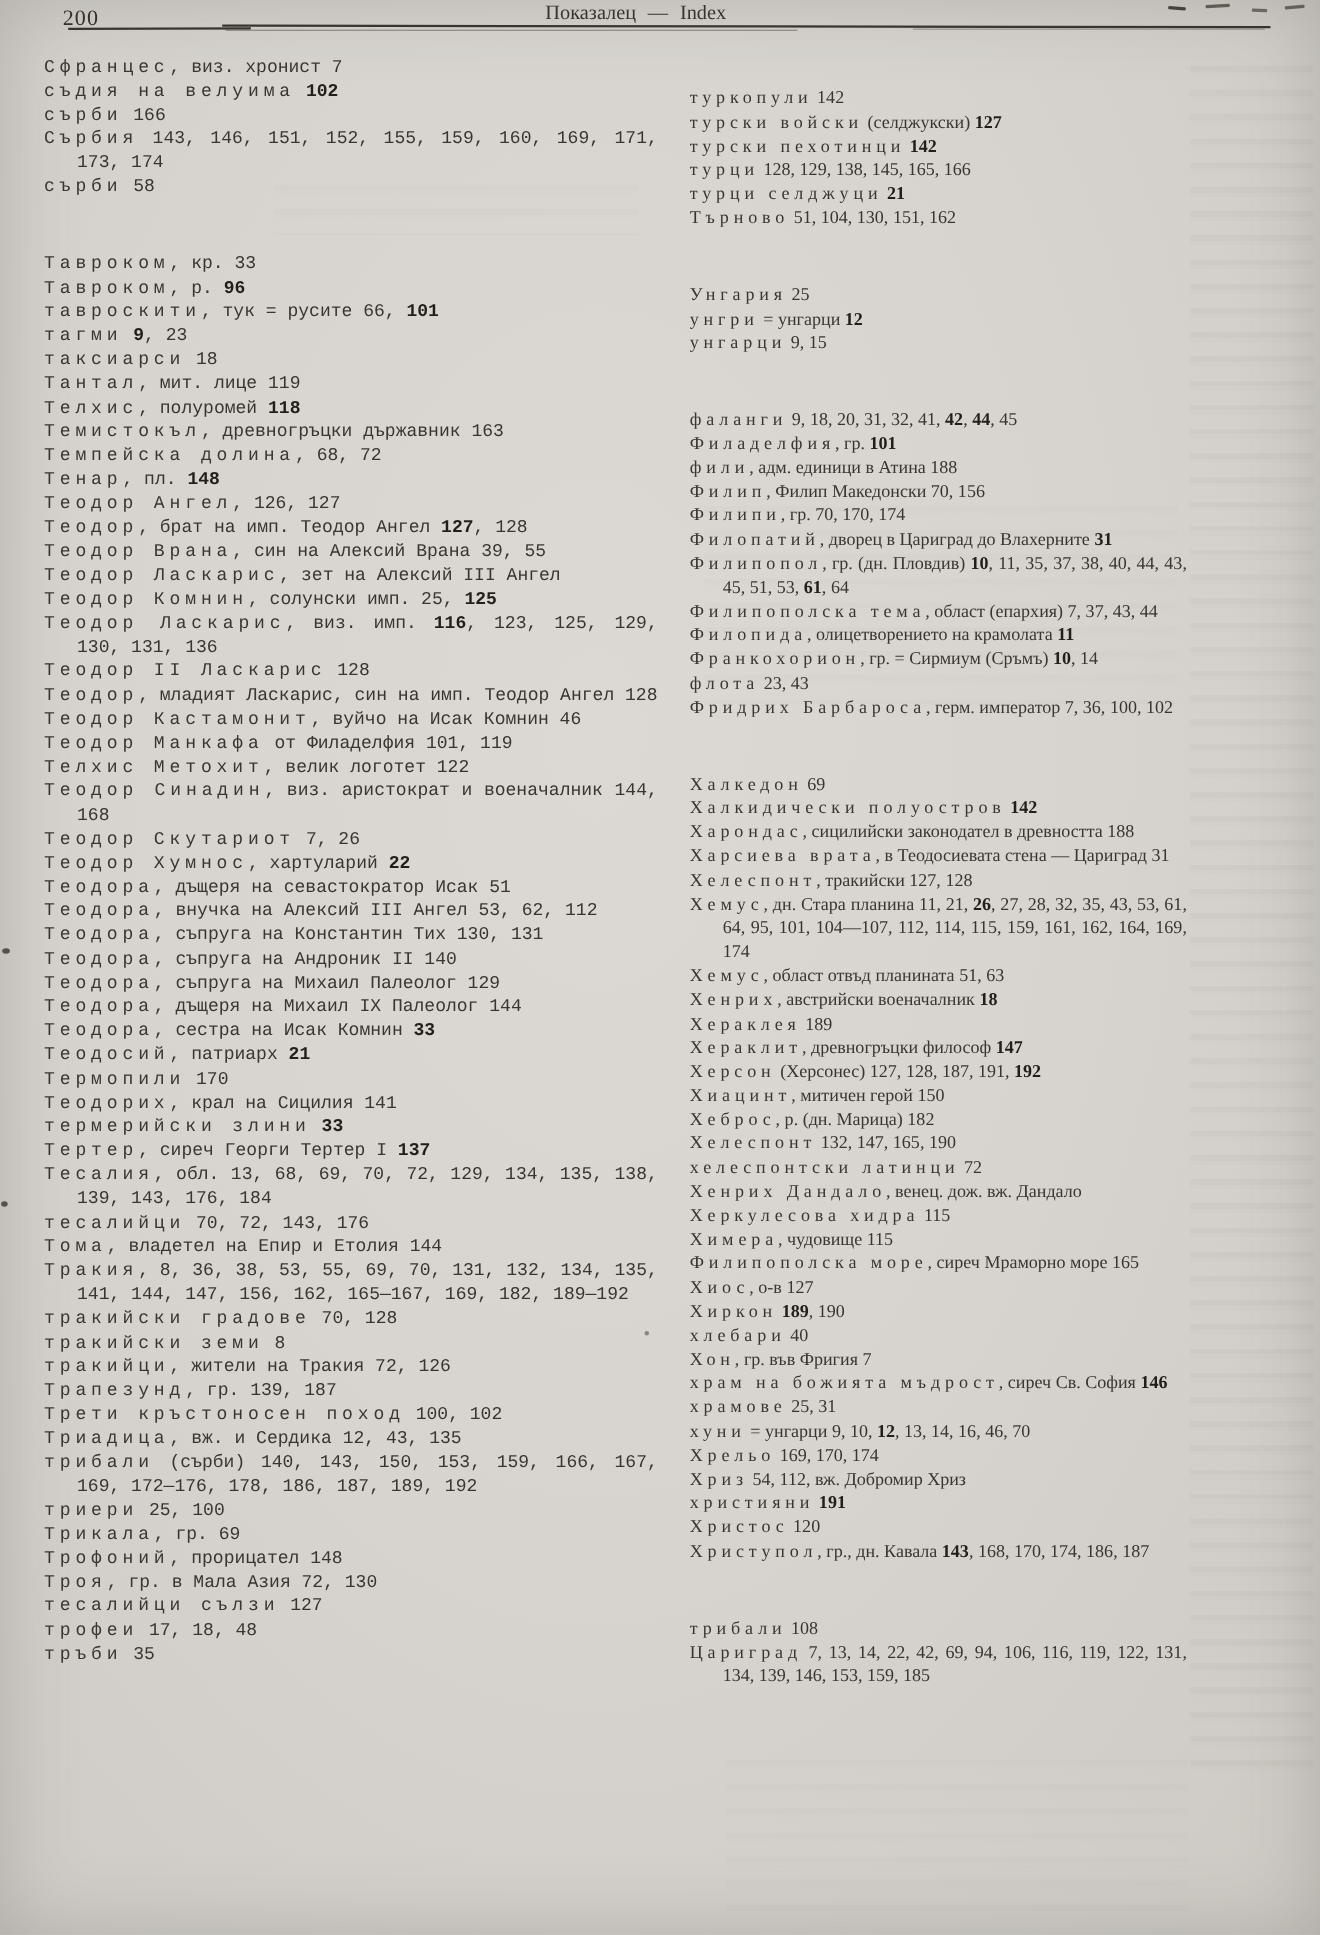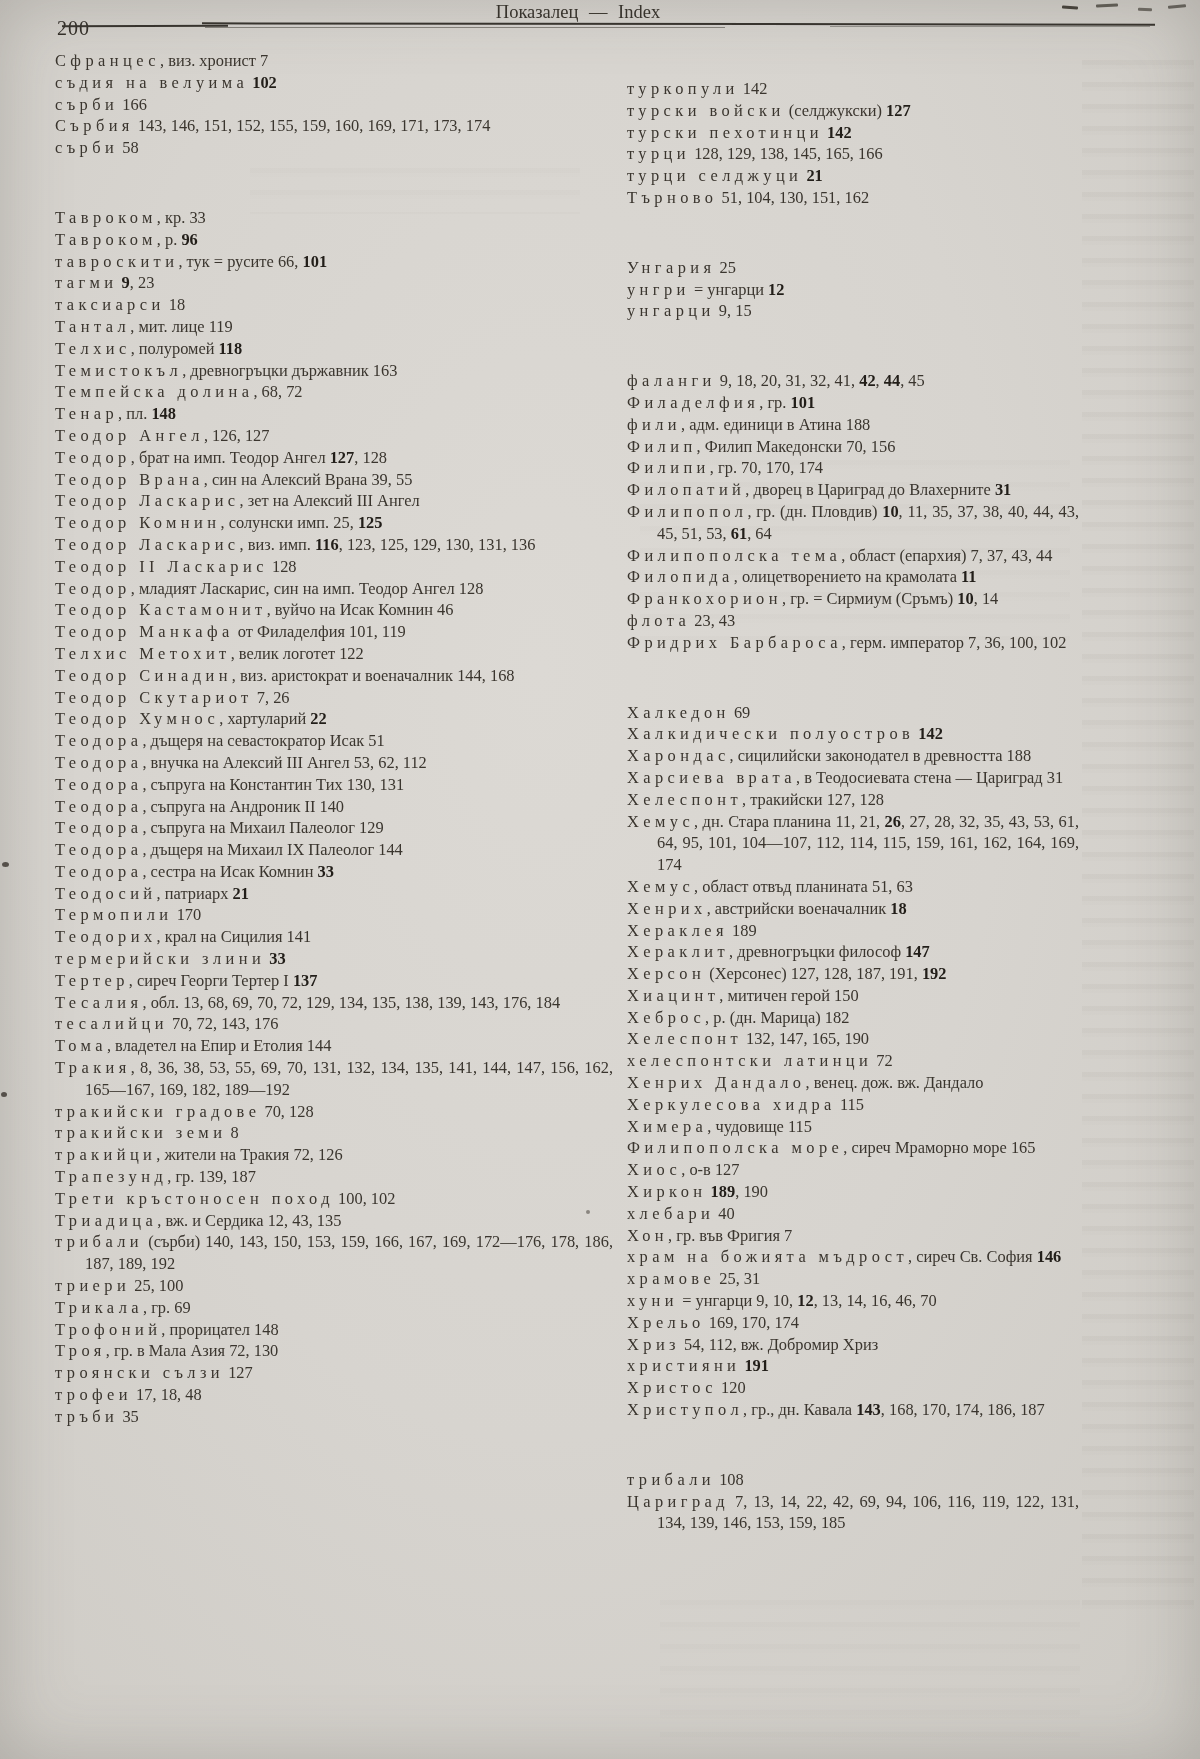--- a/index.html
+++ b/index.html
@@ -4,33 +4,33 @@
 <style>
   html,body{margin:0;padding:0;}
   body{
     width:1200px;height:1759px;position:relative;overflow:hidden;
     font-family:"Liberation Serif","DejaVu Serif",serif;
     color:#3a352e;
     background:radial-gradient(ellipse at 45% 38%, #dcd9d4 0%, #d7d4cf 50%, #cdcac4 100%);
     box-shadow:inset 0 0 70px rgba(95,90,82,0.28);
   }
   .page-number{
-    position:absolute;left:57px;top:17px;font-size:20px;letter-spacing:1px;color:#332f29;
+    position:absolute;left:57px;top:6px;font-size:20px;letter-spacing:1px;color:#332f29;
   }
   .header-title{
     position:absolute;left:0;top:2px;width:1100px;text-align:center;
     font-size:18.5px;color:#37332c;word-spacing:6px;margin-left:28px;
   }
   .rule{position:absolute;background:#38342e;}
   .rule-a{left:62px;top:25px;width:166px;height:2px;transform:rotate(-0.15deg);}
   .rule-b{left:202px;top:23px;width:953px;height:2px;transform:rotate(0.08deg);}
   .rule-b2{left:205px;top:27px;width:520px;height:1px;opacity:.5;}
   .rule-b3{left:830px;top:26px;width:320px;height:1px;opacity:.4;}
   .col{position:absolute;font-size:16.4px;line-height:21.8px;}
-  .col-left{left:55px;top:50px;width:558px;}
+  .col-left{left:40px;top:50px;width:558px;font-family:Liberation Mono, monospace;}
   .col-right{left:627px;top:78px;width:452px;}
   .entry{padding-left:30px;text-indent:-30px;text-align:justify;}
   .term{letter-spacing:0.27em;}
   .entry b{font-weight:bold;color:#221e19;}
   .gap{height:48px;}
   .ghost{position:absolute;pointer-events:none;}
   .ghost-stripes{
     background:repeating-linear-gradient(to bottom,
       rgba(118,110,100,0.12) 0px 5px, rgba(118,110,100,0.04) 5px 9px, transparent 9px 22px);
   }
@@ -111,21 +111,21 @@
     <div class="entry"><span class="term">тракийски земи</span> 8</div>
     <div class="entry"><span class="term">тракийци</span>, жители на Тракия 72, 126</div>
     <div class="entry"><span class="term">Трапезунд</span>, гр. 139, 187</div>
     <div class="entry"><span class="term">Трети кръстоносен поход</span> 100, 102</div>
     <div class="entry"><span class="term">Триадица</span>, вж. и Сердика 12, 43, 135</div>
     <div class="entry"><span class="term">трибали</span> (сърби) 140, 143, 150, 153, 159, 166, 167, 169, 172—176, 178, 186, 187, 189, 192</div>
     <div class="entry"><span class="term">триери</span> 25, 100</div>
     <div class="entry"><span class="term">Трикала</span>, гр. 69</div>
     <div class="entry"><span class="term">Трофоний</span>, прорицател 148</div>
     <div class="entry"><span class="term">Троя</span>, гр. в Мала Азия 72, 130</div>
-    <div class="entry"><span class="term">троянски сълзи</span> 127</div>
+    <div class="entry"><span class="term">тесалийци сълзи</span> 127</div>
     <div class="entry"><span class="term">трофеи</span> 17, 18, 48</div>
     <div class="entry"><span class="term">тръби</span> 35</div>
   </div>
 <div class="col col-right">
     <div class="entry"><span class="term">туркопули</span> 142</div>
     <div class="entry"><span class="term">турски войски</span> (селджукски) <b>127</b></div>
     <div class="entry"><span class="term">турски пехотинци</span> <b>142</b></div>
     <div class="entry"><span class="term">турци</span> 128, 129, 138, 145, 165, 166</div>
     <div class="entry"><span class="term">турци селджуци</span> <b>21</b></div>
     <div class="entry"><span class="term">Търново</span> 51, 104, 130, 151, 162</div>

